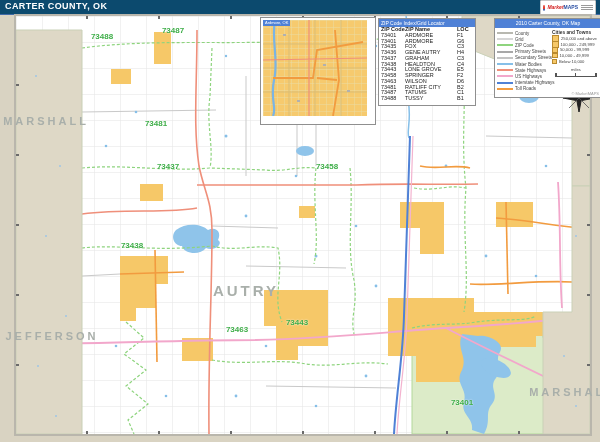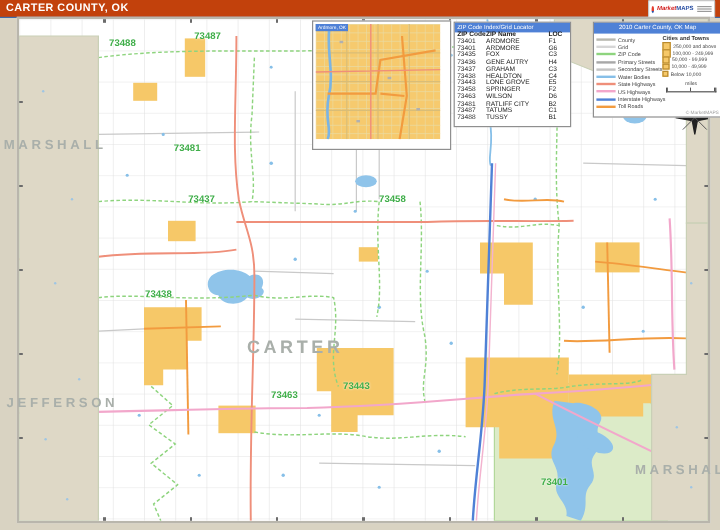--- a/index.html
+++ b/index.html
@@ -5,21 +5,21 @@
   html,body{margin:0;padding:0;}
   body{
     width:600px;height:442px;position:relative;overflow:hidden;
     background:#d9d3c2;
     font-family:"Liberation Sans", sans-serif;
     -webkit-font-smoothing:antialiased;
   }
   
   .titlebar{
     position:absolute;left:0;top:0;width:600px;height:14px;
-    background:#c2410c;border-bottom:1px solid #3f6aa8;
+    background:#0c4a6e;border-bottom:1px solid #3f6aa8;
   }
   .titlebar .title{
     position:absolute;left:5px;top:1px;
     color:#fff;font-size:9px;font-weight:bold;letter-spacing:.4px;
   }
   .logo{
     position:absolute;right:4px;top:0;height:13px;width:50px;
     background:#fff;border:1px solid #c7c7c7;border-radius:1px;
     display:flex;align-items:center;padding:0 2px;gap:2px;
   }
@@ -261,21 +261,21 @@
     <g stroke="#222" fill="#222">
       <polygon points="563,64 566,80 563,96 560,80"></polygon>
       <polygon points="547,82 563,79 579,82 563,85"></polygon>
       <path d="M553,72 L573,92 M553,92 L573,72" stroke-width="0.8" fill="none" stroke="#555"></path>
     </g>
   </svg>
 
   <div id="label-layer">
       <span class="county-label" style="left: 30px; top: 105px; font-size: 11px;">MARSHALL</span>
       <span class="county-label" style="left: 36px; top: 320px; font-size: 11px;">JEFFERSON</span>
-      <span class="county-label" style="left: 230px; top: 274px; font-size: 15px;">CARTER</span>
+      <span class="county-label" style="left: 230px; top: 274px; font-size: 15px;">AUTRY</span>
       <span class="county-label" style="left: 556px; top: 376px; font-size: 11px;">MARSHALL</span>
       <span class="zip-label" style="left: 86px; top: 20px;">73488</span>
       <span class="zip-label" style="left: 157px; top: 14px;">73487</span>
       <span class="zip-label" style="left: 140px; top: 107px;">73481</span>
       <span class="zip-label" style="left: 152px; top: 150px;">73437</span>
       <span class="zip-label" style="left: 311px; top: 150px;">73458</span>
       <span class="zip-label" style="left: 116px; top: 229px;">73438</span>
       <span class="zip-label" style="left: 221px; top: 313px;">73463</span>
       <span class="zip-label" style="left: 281px; top: 306px;">73443</span>
       <span class="zip-label" style="left: 446px; top: 386px;">73401</span>

